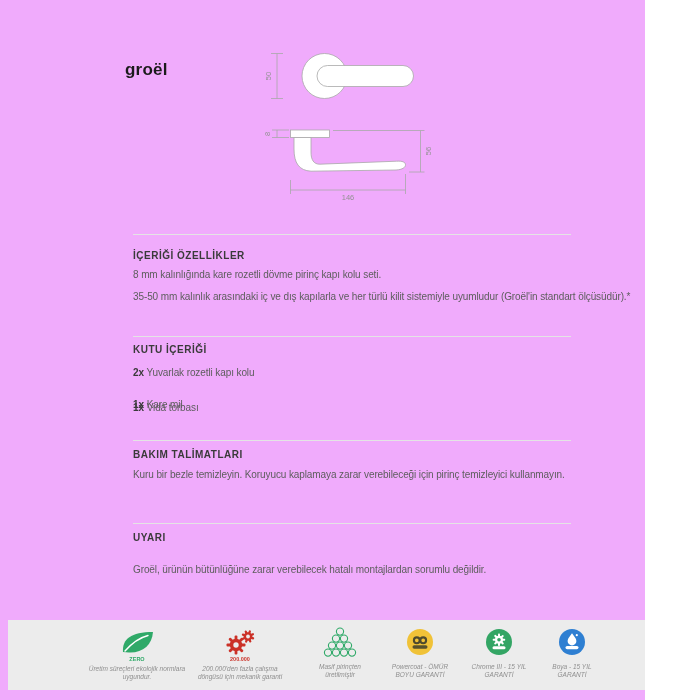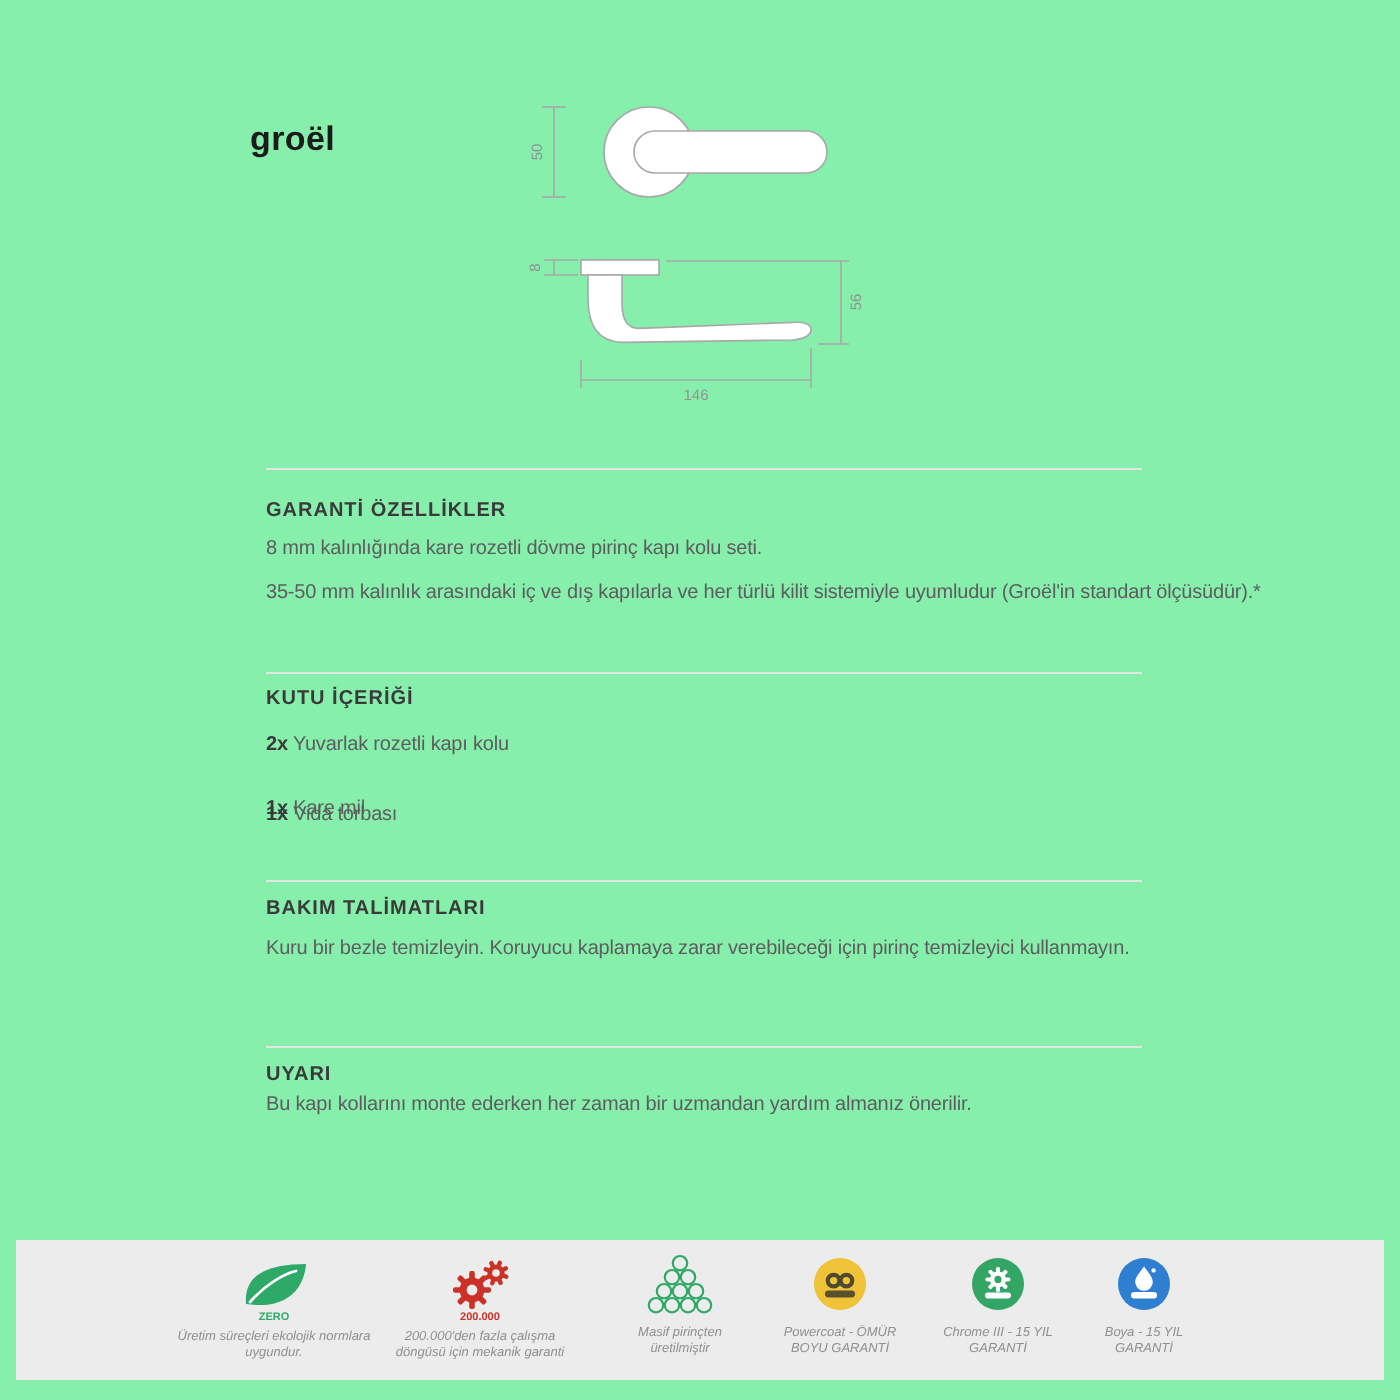--- a/index.html
+++ b/index.html
@@ -1,18 +1,18 @@
 <!DOCTYPE html>
 <html><head>
 <meta charset="utf-8">
 <style>
   * { margin:0; padding:0; box-sizing:border-box; }
   html,body { background:#fff; }
   body { width:700px; height:700px; font-family:"Liberation Sans", sans-serif; }
-  .page { position:relative; width:700px; height:700px; background:#86efac; overflow:hidden; }
+  .page { position:relative; width:645px; height:700px; background:#f0abfc; overflow:hidden; }
 
   .logo { position:absolute; left:125px; top:60px; font-size:17px; font-weight:600;
           color:#1b1b1b; letter-spacing:.2px; }
 
   .drawing { position:absolute; left:250px; top:40px; }
 
   .rule { position:absolute; left:133px; width:438px; border-top:1px solid #e4e4e4; }
   .h   { position:absolute; left:133px; font-size:10px; font-weight:bold; color:#3a3a3a;
          letter-spacing:.5px; white-space:nowrap; }
   .p   { position:absolute; left:133px; font-size:10px; letter-spacing:-0.1px; color:#5d5d5d;
@@ -66,21 +66,21 @@
     </g>
     <g fill="#929292" font-size="7.5" font-family="Liberation Sans, sans-serif" text-anchor="middle">
       <text x="269" y="78" transform="rotate(-90 269 76)">50</text>
       <text x="268" y="136" transform="rotate(-90 268 133.8)">8</text>
       <text x="428.5" y="153" transform="rotate(-90 428.5 151)">56</text>
       <text x="348" y="200">146</text>
     </g>
   </svg>
 
   <div class="rule" style="top:234px"></div>
-  <div class="h" style="top:250px">GARANTİ ÖZELLİKLER</div>
+  <div class="h" style="top:250px">İÇERİĞİ ÖZELLİKLER</div>
   <div class="p" style="top:269px">8 mm kalınlığında kare rozetli dövme pirinç kapı kolu seti.</div>
   <div class="p" style="top:291px">35-50 mm kalınlık arasındaki iç ve dış kapılarla ve her türlü kilit sistemiyle uyumludur (Groël'in standart ölçüsüdür).*</div>
 
   <div class="rule" style="top:336px"></div>
   <div class="h" style="top:344px">KUTU İÇERİĞİ</div>
   <div class="p item" style="top:367px">
     <span class="qty">2x</span>
     <span>Yuvarlak rozetli kapı kolu</span>
   </div>
   <div class="p item" style="top:399px">
@@ -91,21 +91,21 @@
     <span class="qty">1x</span>
     <span>Vida torbası</span>
   </div>
 
   <div class="rule" style="top:440px"></div>
   <div class="h" style="top:449px">BAKIM TALİMATLARI</div>
   <div class="p" style="top:469px">Kuru bir bezle temizleyin. Koruyucu kaplamaya zarar verebileceği için pirinç temizleyici kullanmayın.</div>
 
   <div class="rule" style="top:523px"></div>
   <div class="h" style="top:532px">UYARI</div>
-  <div class="p" style="top:547px">Bu kapı kollarını monte ederken her zaman bir uzmandan yardım almanız önerilir.</div>
+  <div class="p" style="top:564px">Groël, ürünün bütünlüğüne zarar verebilecek hatalı montajlardan sorumlu değildir.</div>
 
   <div class="panel">
 
     <div class="badge" style="left:74px">
       <div class="bicon">
         <svg width="44" height="26" viewBox="0 0 44 26">
           <path d="M8 23 C7 10 16 3 38 3 C37 16 28 24 14 23.5 C12 23.4 10 23.2 8 23 Z" fill="#2fa968"></path>
           <path d="M10 22 C18 13 27 8 33 6.5" stroke="#ffffff" stroke-width="1.4" fill="none" stroke-linecap="round"></path>
         </svg>
       </div>

